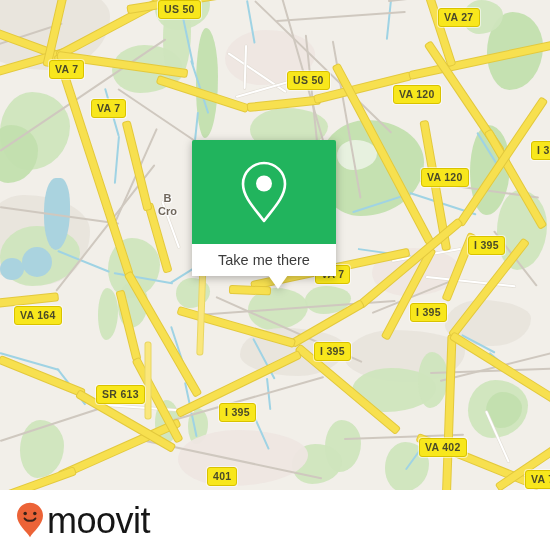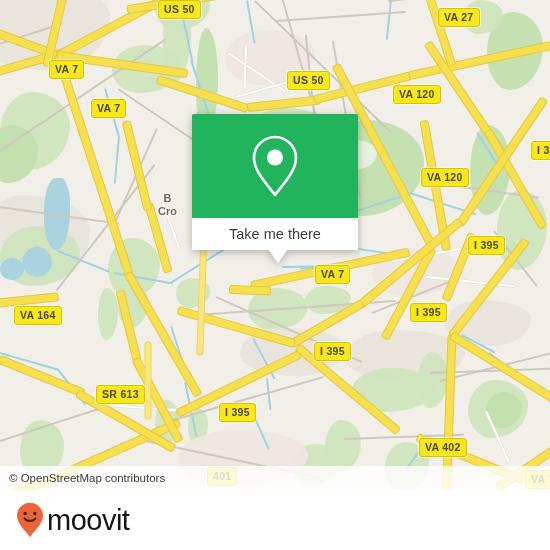--- a/index.html
+++ b/index.html
@@ -106,22 +106,22 @@
     line-height: 13px;
     text-align: center;
     text-shadow: 0 0 2px #fff, 0 0 3px #fff, 1px 1px 1px #fff;
     white-space: nowrap;
   }
 
   
   #popup {
     position: absolute;
     left: 192px;
-    top: 114px;
-    width: 166px;
+    top: 140px;
+    width: 144px;
     filter: drop-shadow(0 2px 4px rgba(0,0,0,.28));
   }
   #popup-head {
     width: 100%;
     height: 104px;
     background: #21b45d;
     border-radius: 2px 2px 0 0;
     display: flex;
     align-items: center;
     justify-content: center;
@@ -189,21 +189,21 @@
     max-width: 390px;
     font-family: "Liberation Sans", sans-serif;
   }
   #moovit-logo {
     display: flex;
     align-items: center;
     gap: 3px;
   }
   #moovit-wordmark {
     color: #161616;
-    font-size: 29px;
+    font-size: 36px;
     line-height: 29px;
     letter-spacing: -.5px;
     font-family: "Liberation Sans", sans-serif;
   }
 </style>
 </head>
 <body>
 
 <div id="screen">
 
@@ -405,23 +405,20 @@
           <path d="M26 4 C14.4 4 5 13.4 5 25 C5 38 17 50 26 62 C35 50 47 38 47 25 C47 13.4 37.6 4 26 4 Z" fill="none" stroke="#ffffff" stroke-width="2.6" stroke-linejoin="round"></path>
           <circle cx="26" cy="24.5" r="8" fill="#ffffff"></circle>
         </svg>
       </div>
       <div id="popup-foot">
         <span id="popup-foot-label">Take me there</span>
       </div>
       <div id="popup-tail"></div>
     </div>
 
-    <div id="attribution">
-      <span id="attribution-text">© OpenStreetMap contributors</span>
-    </div>
 
   </div>
 
   <div id="footer">
     <div id="moovit-logo">
       <svg width="28" height="36" viewBox="0 0 28 36">
         <path d="M14 0.8 C6.8 0.8 1 6.6 1 13.8 C1 22.5 11 30 14 35.2 C17 30 27 22.5 27 13.8 C27 6.6 21.2 0.8 14 0.8 Z" fill="#ec6337"></path>
         <circle cx="9.2" cy="11.4" r="1.75" fill="#3a2218"></circle>
         <circle cx="18.8" cy="11.4" r="1.75" fill="#3a2218"></circle>
         <path d="M8.6 16.4 C10.6 19.6 17.4 19.6 19.4 16.4" fill="none" stroke="#3a2218" stroke-width="1.9" stroke-linecap="round"></path>

